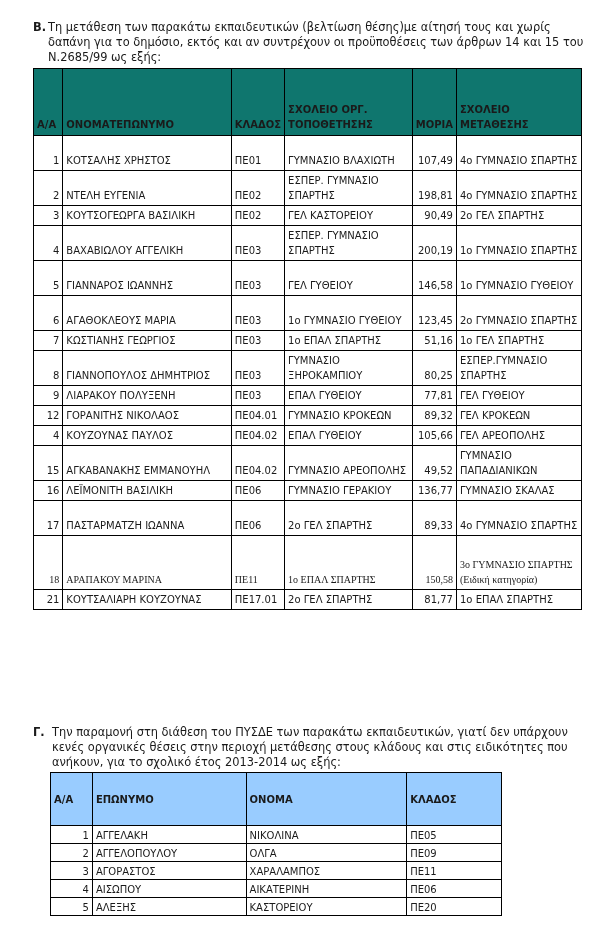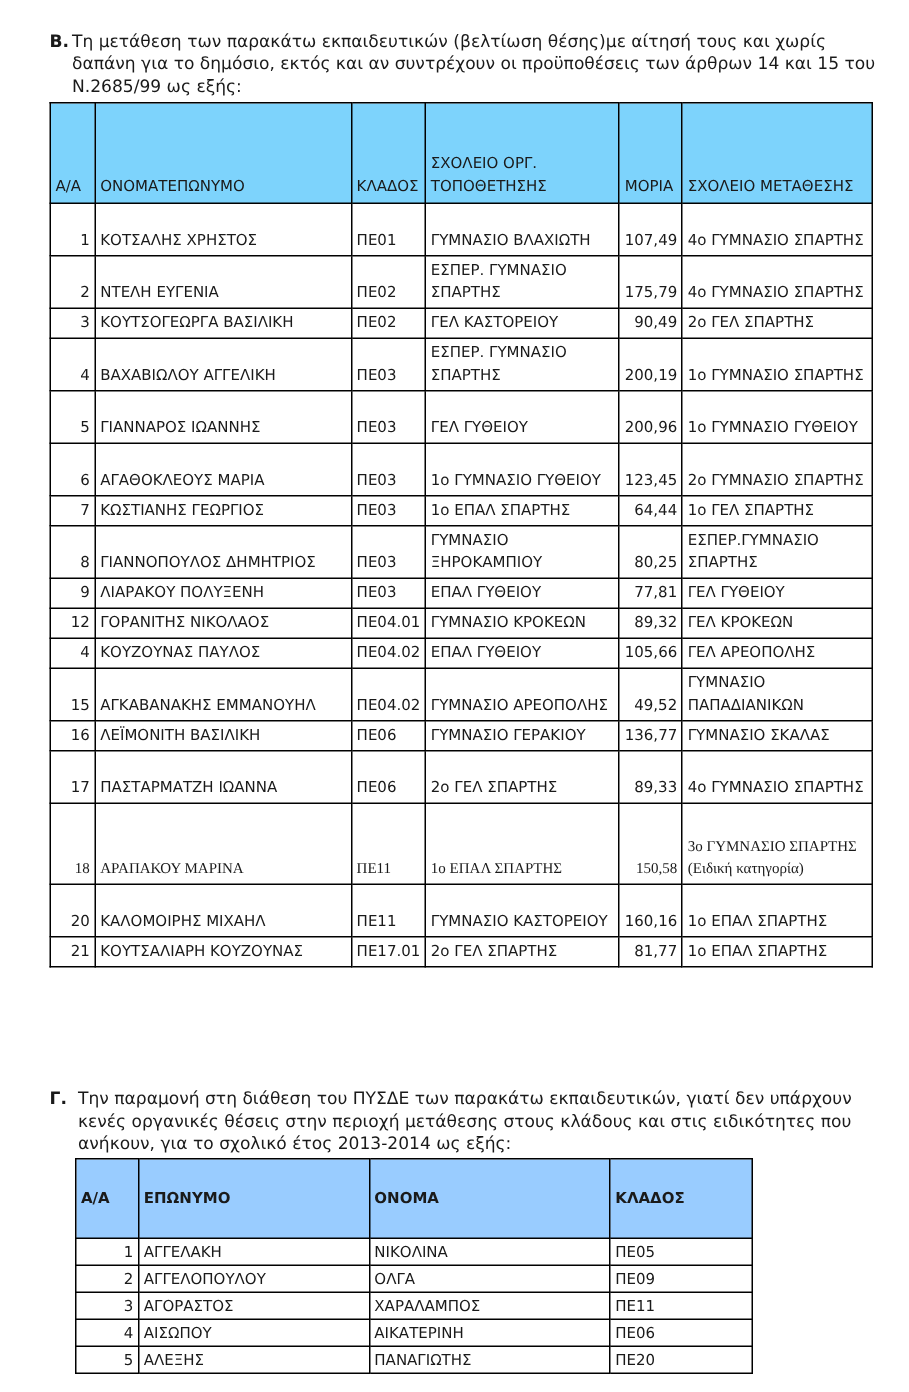--- a/index.html
+++ b/index.html
@@ -13,21 +13,21 @@
   }
   .section-head .letter { font-weight: bold; position: absolute; left: 0; top: 0; }
   .section-head .text { display: block; }
   #sec-b { left: 33px; top: 20px; width: 560px; }
   #sec-b .text { padding-left: 15px; text-indent: -0px; }
   #sec-g { left: 33px; top: 725px; width: 565px; }
 
   table { border-collapse: collapse; position: absolute; font-size: 10px; }
   td, th { border: 1px solid #000; padding: 0 3px; vertical-align: bottom; line-height: 15px; font-weight: normal; text-align: left; }
   #tbl-b { left: 33px; top: 68px; width: 549px; }
-  #tbl-b th { background: #7dd3fc; height: 63px; padding-bottom: 3px; }
+  #tbl-b th { background: #0f766e; height: 63px; padding-bottom: 3px; font-weight: bold; }
   #tbl-b td { padding-bottom: 2px; }
   #tbl-b .num { text-align: right; }
   #tbl-b col.c1 { width: 30px; }
   #tbl-b col.c2 { width: 172px; }
   #tbl-b col.c3 { width: 48px; }
   #tbl-b col.c4 { width: 130px; }
   #tbl-b col.c5 { width: 42px; }
   #tbl-b col.c6 { width: 127px; }
   #tbl-b tr.h1 td { height: 17px; }
   #tbl-b tr.h2 td { height: 32px; }
@@ -76,21 +76,21 @@
         <td>ΠΕ01</td>
         <td>ΓΥΜΝΑΣΙΟ ΒΛΑΧΙΩΤΗ</td>
         <td class="num">107,49</td>
         <td>4ο ΓΥΜΝΑΣΙΟ ΣΠΑΡΤΗΣ</td>
       </tr>
       <tr class="h2">
         <td class="num">2</td>
         <td>ΝΤΕΛΗ ΕΥΓΕΝΙΑ</td>
         <td>ΠΕ02</td>
         <td>ΕΣΠΕΡ. ΓΥΜΝΑΣΙΟ ΣΠΑΡΤΗΣ</td>
-        <td class="num">175,79</td>
+        <td class="num">198,81</td>
         <td>4ο ΓΥΜΝΑΣΙΟ ΣΠΑΡΤΗΣ</td>
       </tr>
       <tr class="h1">
         <td class="num">3</td>
         <td>ΚΟΥΤΣΟΓΕΩΡΓΑ ΒΑΣΙΛΙΚΗ</td>
         <td>ΠΕ02</td>
         <td>ΓΕΛ ΚΑΣΤΟΡΕΙΟΥ</td>
         <td class="num">90,49</td>
         <td>2ο ΓΕΛ ΣΠΑΡΤΗΣ</td>
       </tr>
@@ -100,37 +100,37 @@
         <td>ΠΕ03</td>
         <td>ΕΣΠΕΡ. ΓΥΜΝΑΣΙΟ ΣΠΑΡΤΗΣ</td>
         <td class="num">200,19</td>
         <td>1ο ΓΥΜΝΑΣΙΟ ΣΠΑΡΤΗΣ</td>
       </tr>
       <tr class="h2">
         <td class="num">5</td>
         <td>ΓΙΑΝΝΑΡΟΣ ΙΩΑΝΝΗΣ</td>
         <td>ΠΕ03</td>
         <td>ΓΕΛ ΓΥΘΕΙΟΥ</td>
-        <td class="num">200,96</td>
+        <td class="num">146,58</td>
         <td>1ο ΓΥΜΝΑΣΙΟ ΓΥΘΕΙΟΥ</td>
       </tr>
       <tr class="h2">
         <td class="num">6</td>
         <td>ΑΓΑΘΟΚΛΕΟΥΣ ΜΑΡΙΑ</td>
         <td>ΠΕ03</td>
         <td>1ο ΓΥΜΝΑΣΙΟ ΓΥΘΕΙΟΥ</td>
         <td class="num">123,45</td>
         <td>2ο ΓΥΜΝΑΣΙΟ ΣΠΑΡΤΗΣ</td>
       </tr>
       <tr class="h1">
         <td class="num">7</td>
         <td>ΚΩΣΤΙΑΝΗΣ ΓΕΩΡΓΙΟΣ</td>
         <td>ΠΕ03</td>
         <td>1ο ΕΠΑΛ ΣΠΑΡΤΗΣ</td>
-        <td class="num">64,44</td>
+        <td class="num">51,16</td>
         <td>1ο ΓΕΛ ΣΠΑΡΤΗΣ</td>
       </tr>
       <tr class="h2">
         <td class="num">8</td>
         <td>ΓΙΑΝΝΟΠΟΥΛΟΣ ΔΗΜΗΤΡΙΟΣ</td>
         <td>ΠΕ03</td>
         <td>ΓΥΜΝΑΣΙΟ ΞΗΡΟΚΑΜΠΙΟΥ</td>
         <td class="num">80,25</td>
         <td>ΕΣΠΕΡ.ΓΥΜΝΑΣΙΟ ΣΠΑΡΤΗΣ</td>
       </tr>
@@ -182,28 +182,20 @@
         <td class="num">89,33</td>
         <td>4ο ΓΥΜΝΑΣΙΟ ΣΠΑΡΤΗΣ</td>
       </tr>
       <tr class="h3">
         <td class="num">18</td>
         <td>ΑΡΑΠΑΚΟΥ ΜΑΡΙΝΑ</td>
         <td>ΠΕ11</td>
         <td>1ο ΕΠΑΛ ΣΠΑΡΤΗΣ</td>
         <td class="num">150,58</td>
         <td>3ο ΓΥΜΝΑΣΙΟ ΣΠΑΡΤΗΣ (Ειδική κατηγορία)</td>
-      </tr>
-      <tr class="h2">
-        <td class="num">20</td>
-        <td>ΚΑΛΟΜΟΙΡΗΣ ΜΙΧΑΗΛ</td>
-        <td>ΠΕ11</td>
-        <td>ΓΥΜΝΑΣΙΟ ΚΑΣΤΟΡΕΙΟΥ</td>
-        <td class="num">160,16</td>
-        <td>1ο ΕΠΑΛ ΣΠΑΡΤΗΣ</td>
       </tr>
       <tr class="h1">
         <td class="num">21</td>
         <td>ΚΟΥΤΣΑΛΙΑΡΗ ΚΟΥΖΟΥΝΑΣ</td>
         <td>ΠΕ17.01</td>
         <td>2ο ΓΕΛ ΣΠΑΡΤΗΣ</td>
         <td class="num">81,77</td>
         <td>1ο ΕΠΑΛ ΣΠΑΡΤΗΣ</td>
       </tr>
     </tbody>
@@ -250,17 +242,17 @@
       </tr>
       <tr>
         <td class="num">4</td>
         <td>ΑΙΣΩΠΟΥ</td>
         <td>ΑΙΚΑΤΕΡΙΝΗ</td>
         <td>ΠΕ06</td>
       </tr>
       <tr>
         <td class="num">5</td>
         <td>ΑΛΕΞΗΣ</td>
-        <td>ΠΑΝΑΓΙΩΤΗΣ</td>
+        <td>ΚΑΣΤΟΡΕΙΟΥ</td>
         <td>ΠΕ20</td>
       </tr>
     </tbody>
 </table>
 
 </body></html>

